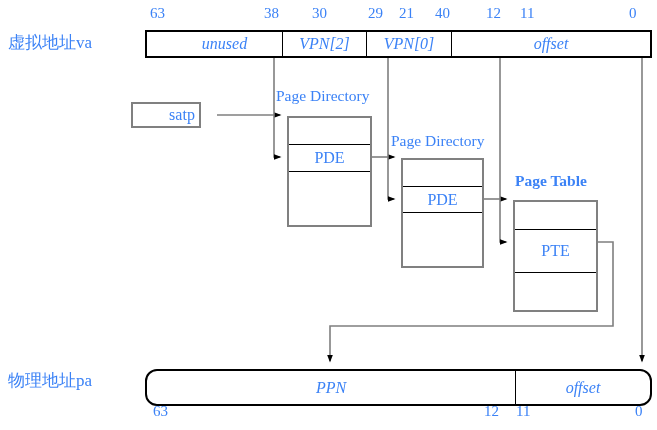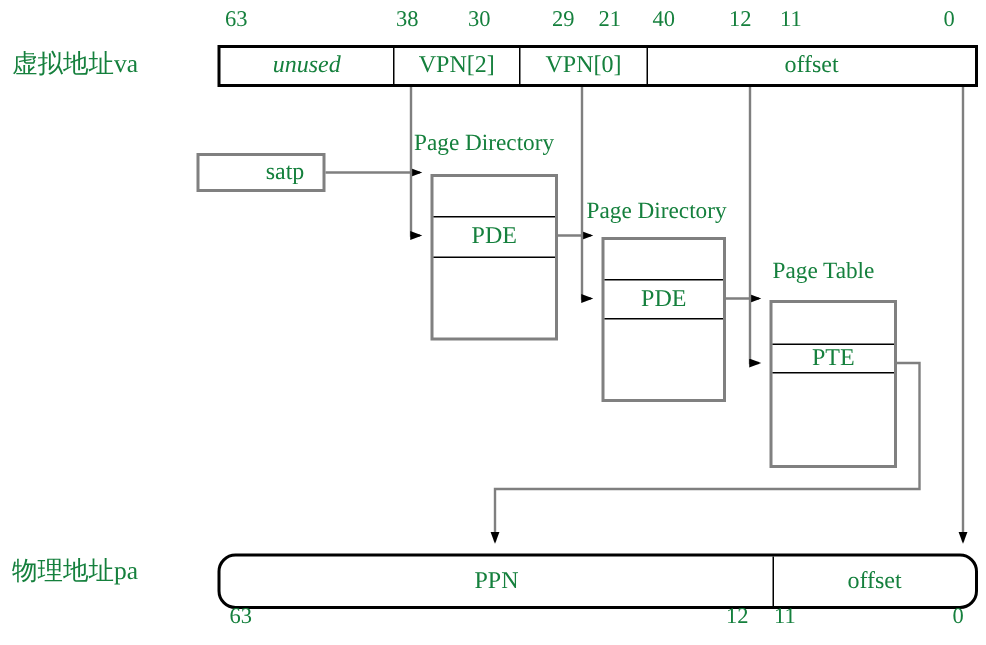--- a/index.html
+++ b/index.html
@@ -1,37 +1,37 @@
 <!DOCTYPE html>
 <html><head>
 <meta charset="utf-8">
 <style>
   html,body{margin:0;padding:0;background:#fff;}
   .canvas{
     position:relative;width:657px;height:430px;background:#ffffff;
-    font-family:"Liberation Serif","DejaVu Serif",serif;color:#15803d;overflow:hidden;
+    font-family:"Liberation Serif","DejaVu Serif",serif;color:#3b82f6;overflow:hidden;
   }
   .abs{position:absolute;}
   .bit{font-size:15px;line-height:18px;white-space:nowrap;}
   .cn-label{font-size:17px;line-height:22px;white-space:nowrap;}
   
   .addr-box{
     position:absolute;left:145px;width:507px;height:28px;
     display:flex;box-sizing:border-box;border:2px solid #000;background:#fff;
   }
   .addr-cell{
     box-sizing:border-box;border-left:1px solid #000;
     display:flex;align-items:center;justify-content:center;
-    font-size:16px;line-height:16px;
+    font-size:16px;line-height:16px;font-style:italic;
   }
   .addr-cell:first-child{border-left:none;}
-  .italic{font-style:italic;}
+  .italic{font-style:italic;margin-left:20px;}
   
   .satp-box{
-    position:absolute;left:131px;top:102px;width:86px;height:26px;
+    position:absolute;left:131px;top:102px;width:70px;height:26px;
     box-sizing:border-box;border:2px solid #808080;background:#fff;
     display:flex;align-items:center;justify-content:center;font-size:16px;padding-left:32px;
   }
   
   .ptable{
     position:absolute;box-sizing:border-box;border:2px solid #808080;background:#fff;
   }
   .ptable .row-top{box-sizing:border-box;}
   .ptable .row-entry{
     box-sizing:border-box;border-top:1px solid #000;border-bottom:1px solid #000;
@@ -72,24 +72,24 @@
     <div class="row-top" style="height:26px;"></div>
     <div class="row-entry" style="height:28px;">PDE</div>
   </div>
 
   <span class="abs ptable-title" style="left:391px;top:132px;">Page Directory</span>
   <div class="ptable" style="left:401px;top:158px;width:83px;height:110px;">
     <div class="row-top" style="height:26px;"></div>
     <div class="row-entry" style="height:27px;">PDE</div>
   </div>
 
-  <span class="abs ptable-title" style="left:515px;top:172px;">Page Table</span>
+  <span class="abs ptable-title" style="left:515px;top:172px;font-weight:bold;">Page Table</span>
   <div class="ptable" style="left:513px;top:200px;width:85px;height:112px;">
     <div class="row-top" style="height:27px;"></div>
-    <div class="row-entry" style="height:20px;">PTE</div>
+    <div class="row-entry" style="height:44px;">PTE</div>
   </div>
 
   <span class="abs cn-label" style="left:8px;top:370px;">物理地址pa</span>
   <div class="addr-box" style="top:369px;height:37px;border-radius:12px;">
     <div class="addr-cell" style="width:368px;">PPN</div>
     <div class="addr-cell" style="flex:1;">offset</div>
   </div>
 
   <span class="abs bit" style="left:153px;top:402px;">63</span>
   <span class="abs bit" style="left:484px;top:402px;">12</span>

